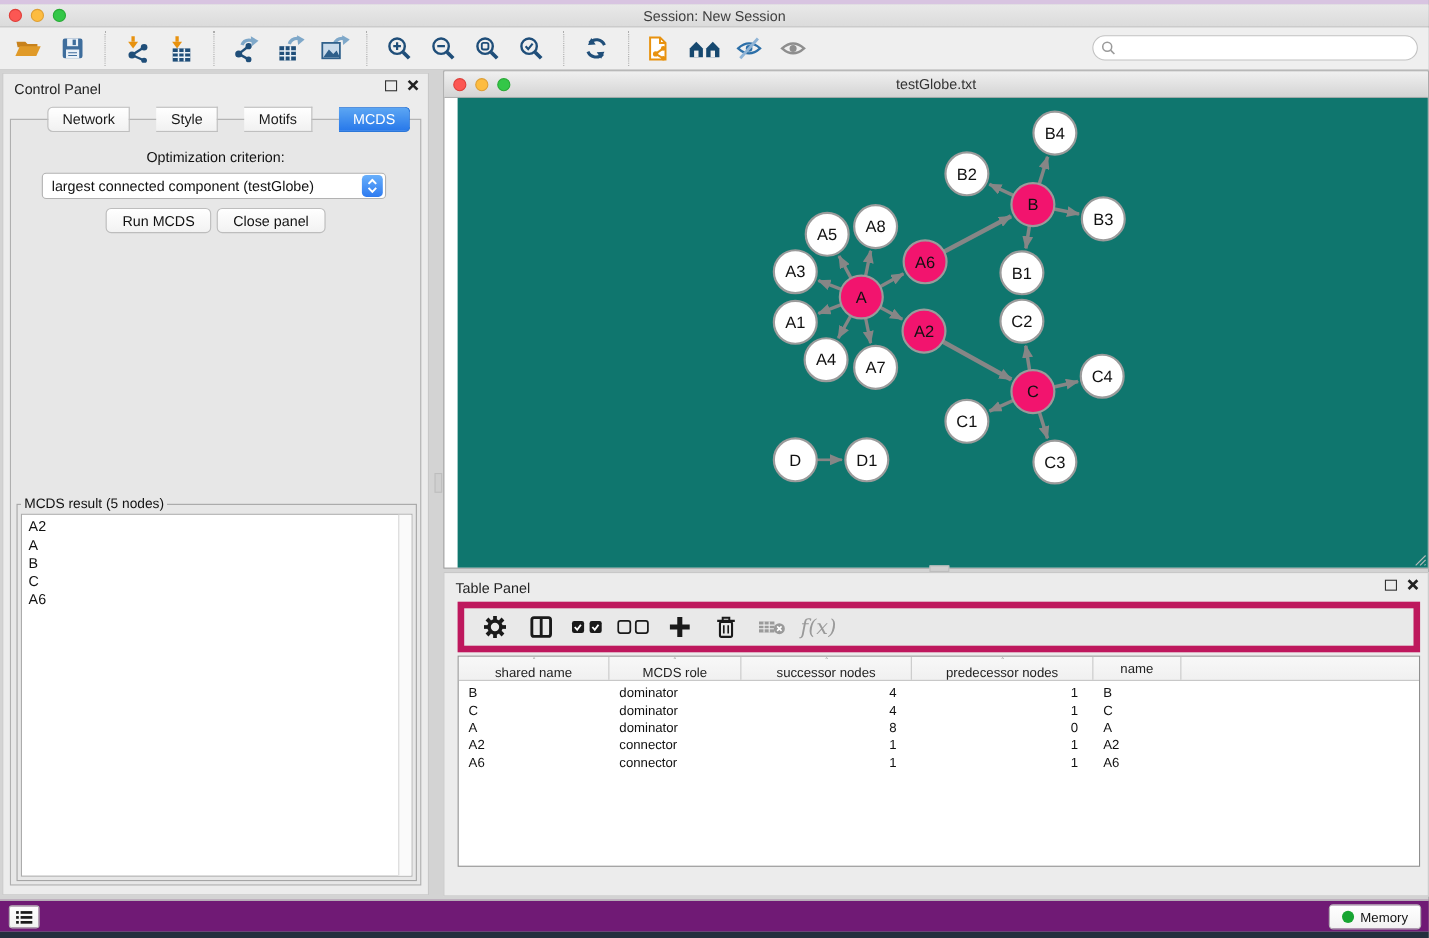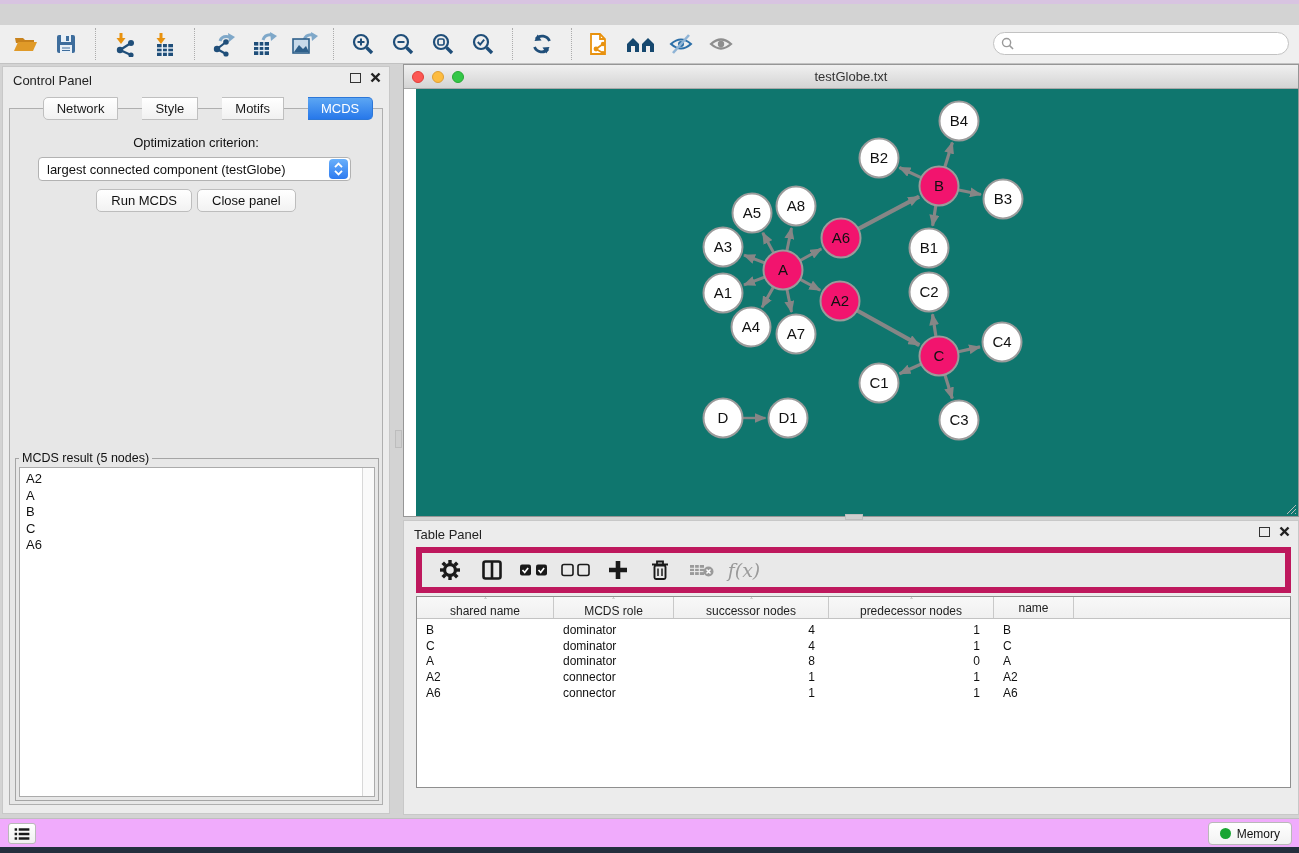--- a/index.html
+++ b/index.html
@@ -83,38 +83,46 @@
         font-size:12px; color:#222;flex-direction:column; }
   .th-fill { flex:1; }
   #table-body { padding-top:3px; }
   .tr { display:flex; height:15.8px; align-items:center; }
   .td { font-size:12px; color:#111; white-space:nowrap; overflow:hidden; }
   .td.left { padding-left:9px; text-align:left; }
   .td.right { padding-right:14px; text-align:right; }
   #table-tabs-row { position:absolute; left:0; top:267px; width:100%; display:flex; justify-content:center; }
 
   
-  #status-bar { position:absolute; left:0; top:818px; width:1299px; height:29px; background:#f0abfc; border-top:1px solid #BFBFBF; }
+  #status-bar { position:absolute; left:0; top:818px; width:1299px; height:29px; background:#701a75; border-top:1px solid #BFBFBF; }
   #list-btn { position:absolute; left:8px; top:4px; width:28px; height:21px; background:linear-gradient(#FFF,#F0F0F0);
               border:1px solid #B9B9B9; border-radius:3px; display:flex; align-items:center; justify-content:center; }
   #memory-btn { position:absolute; right:7px; top:3px; height:23px; background:linear-gradient(#FFF,#F2F2F2);
                 border:1px solid #B9B9B9; border-radius:4px; display:flex; align-items:center; gap:6px; padding:0 11px; }
   #memory-btn .dot { width:11px; height:11px; border-radius:50%; background:#18A532; }
   #memory-btn .lbl { font-size:12px; color:#111; }
   #bottom-strip { position:absolute; left:0; top:847px; width:1299px; height:6px; background:#242F3D; }
 
   svg { display:block; }
 </style>
 </head>
 <body>
 
 <div id="app">
 
   <div id="top-strip"></div>
 
+  <div id="titlebar">
+    <div class="lights">
+      <span class="light red"></span>
+      <span class="light yellow"></span>
+      <span class="light green"></span>
+    </div>
+    <span class="title">Session: New Session</span>
+  </div>
 
   <div id="toolbar">
     <button class="tb-btn">
       <svg width="26" height="24" viewBox="0 0 26 24">
         <path d="M2 6h8l2 2h9v3H3z" fill="#C8821C"></path>
         <path d="M5 10h19l-4 9H1z" fill="#E09A28"></path>
       </svg>
     </button>
     <button class="tb-btn">
       <svg width="24" height="24" viewBox="0 0 24 24">

